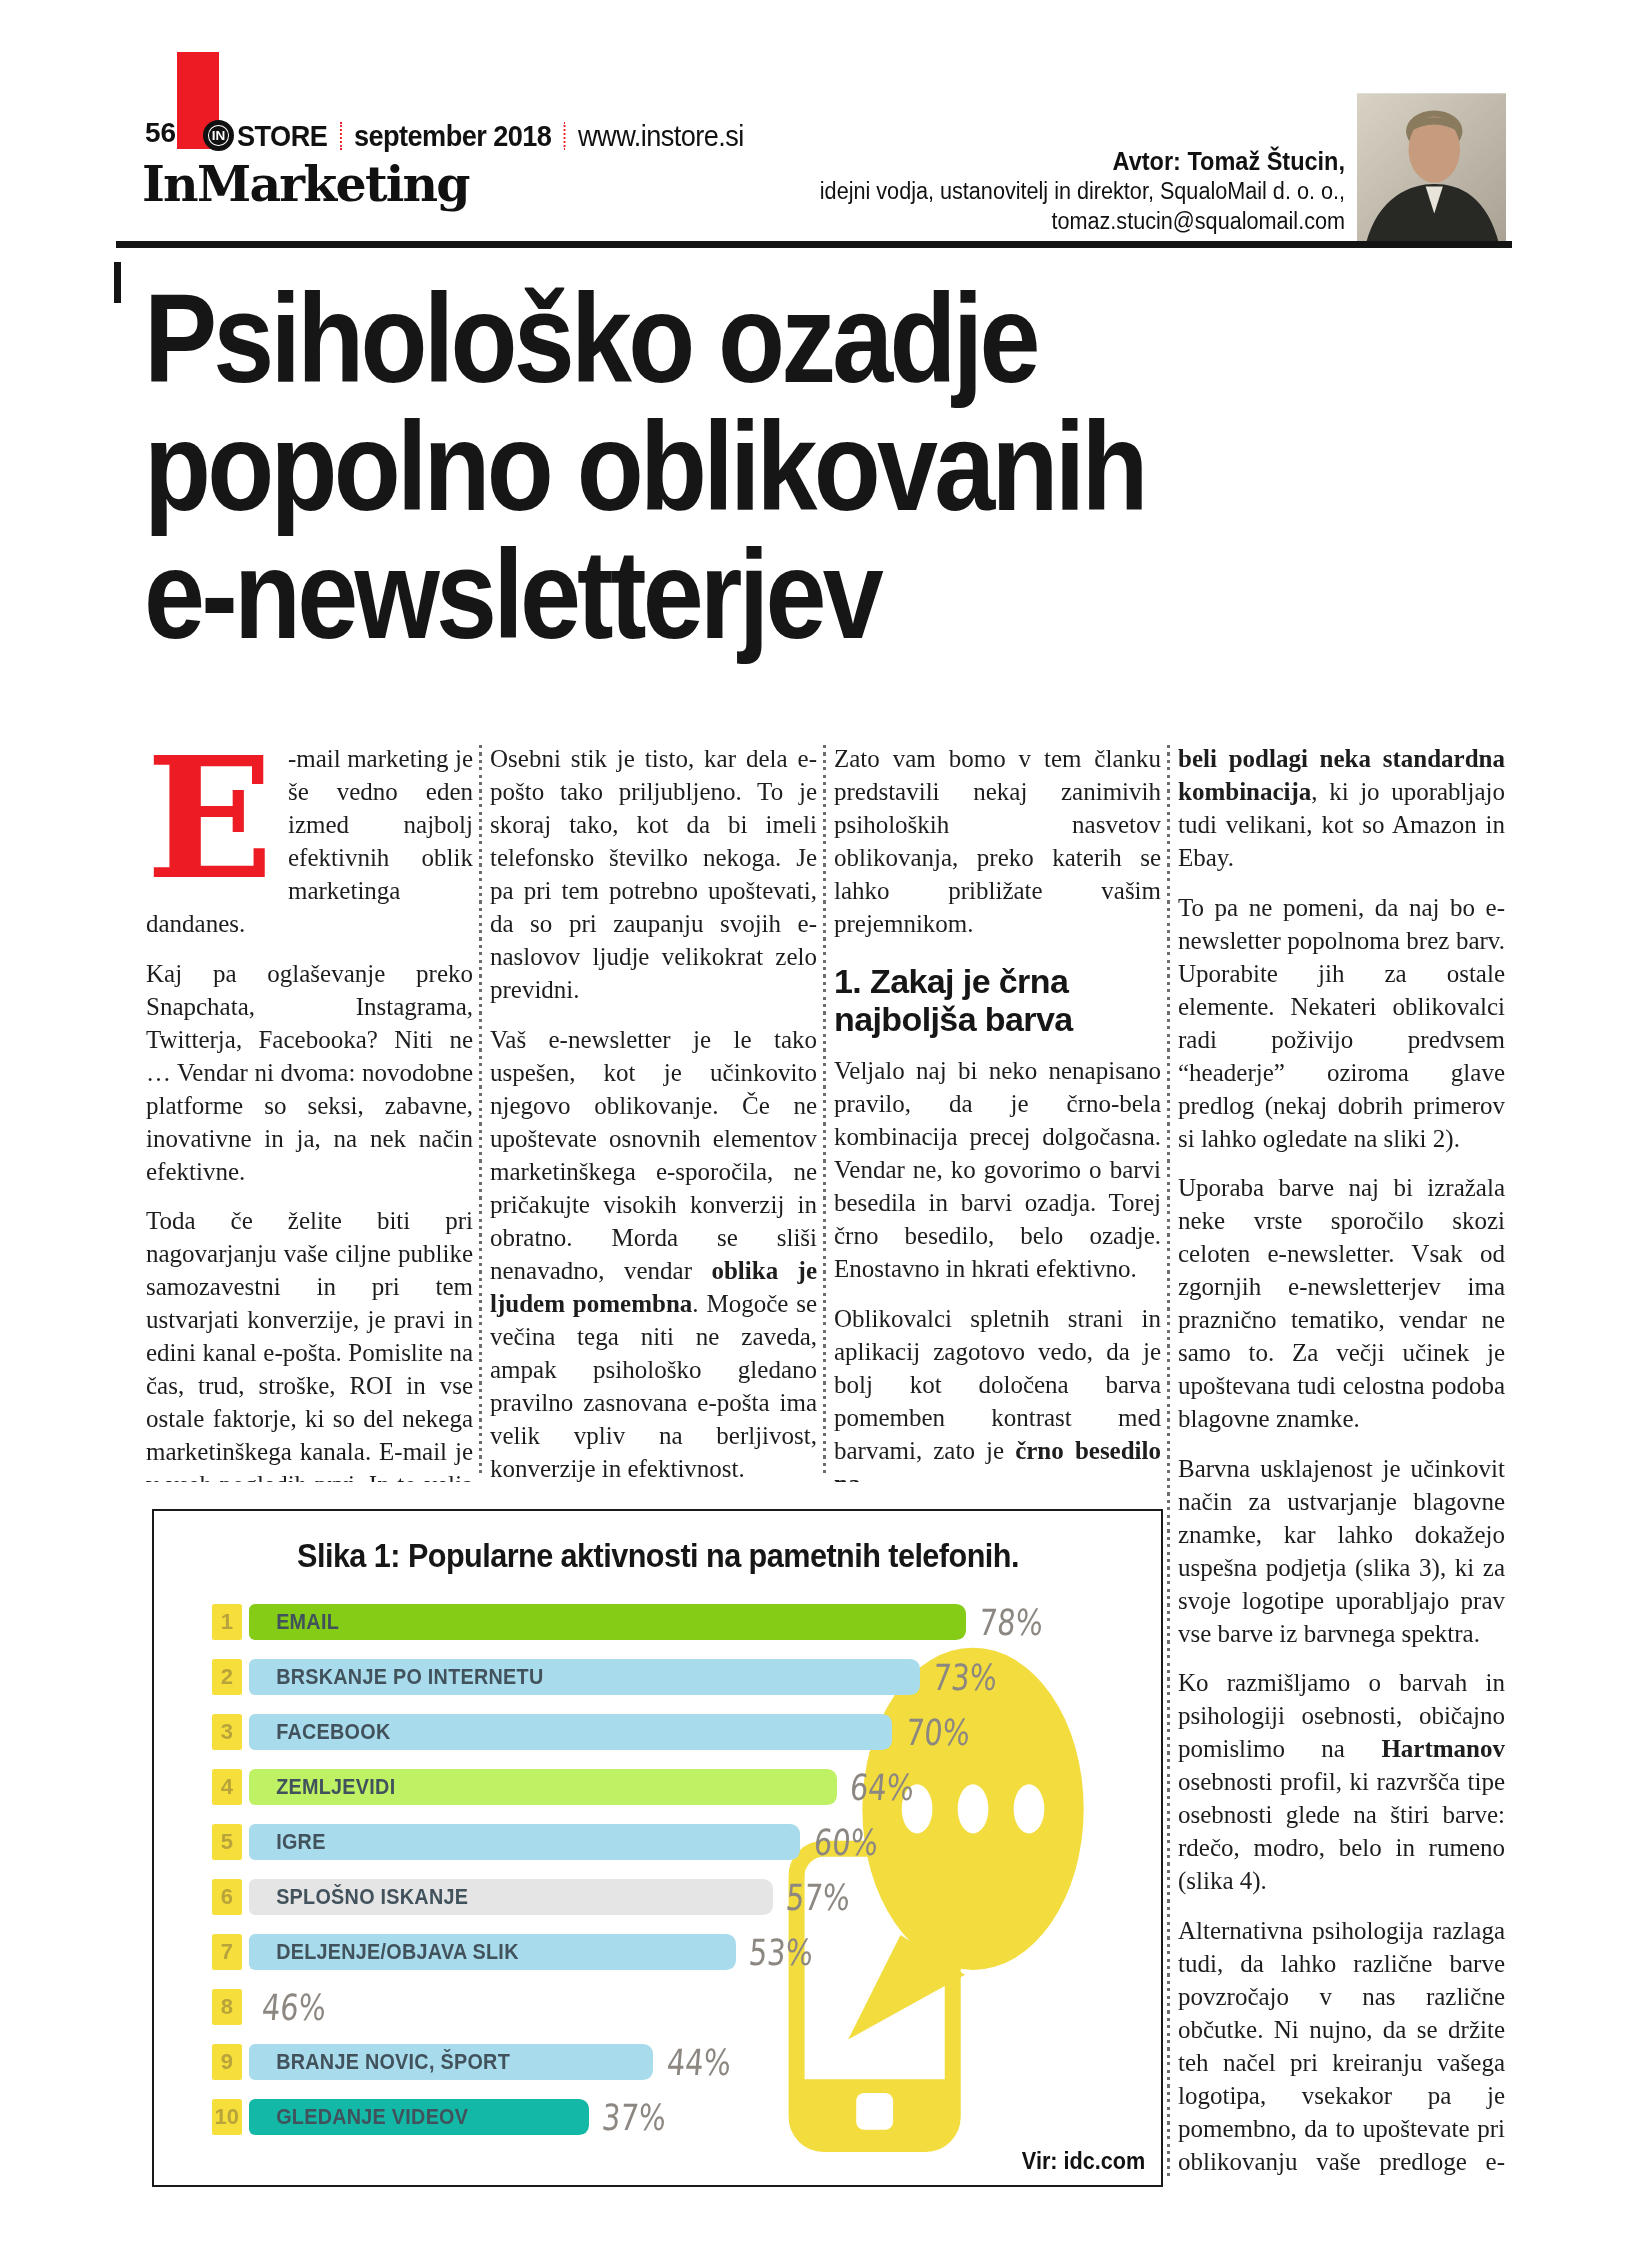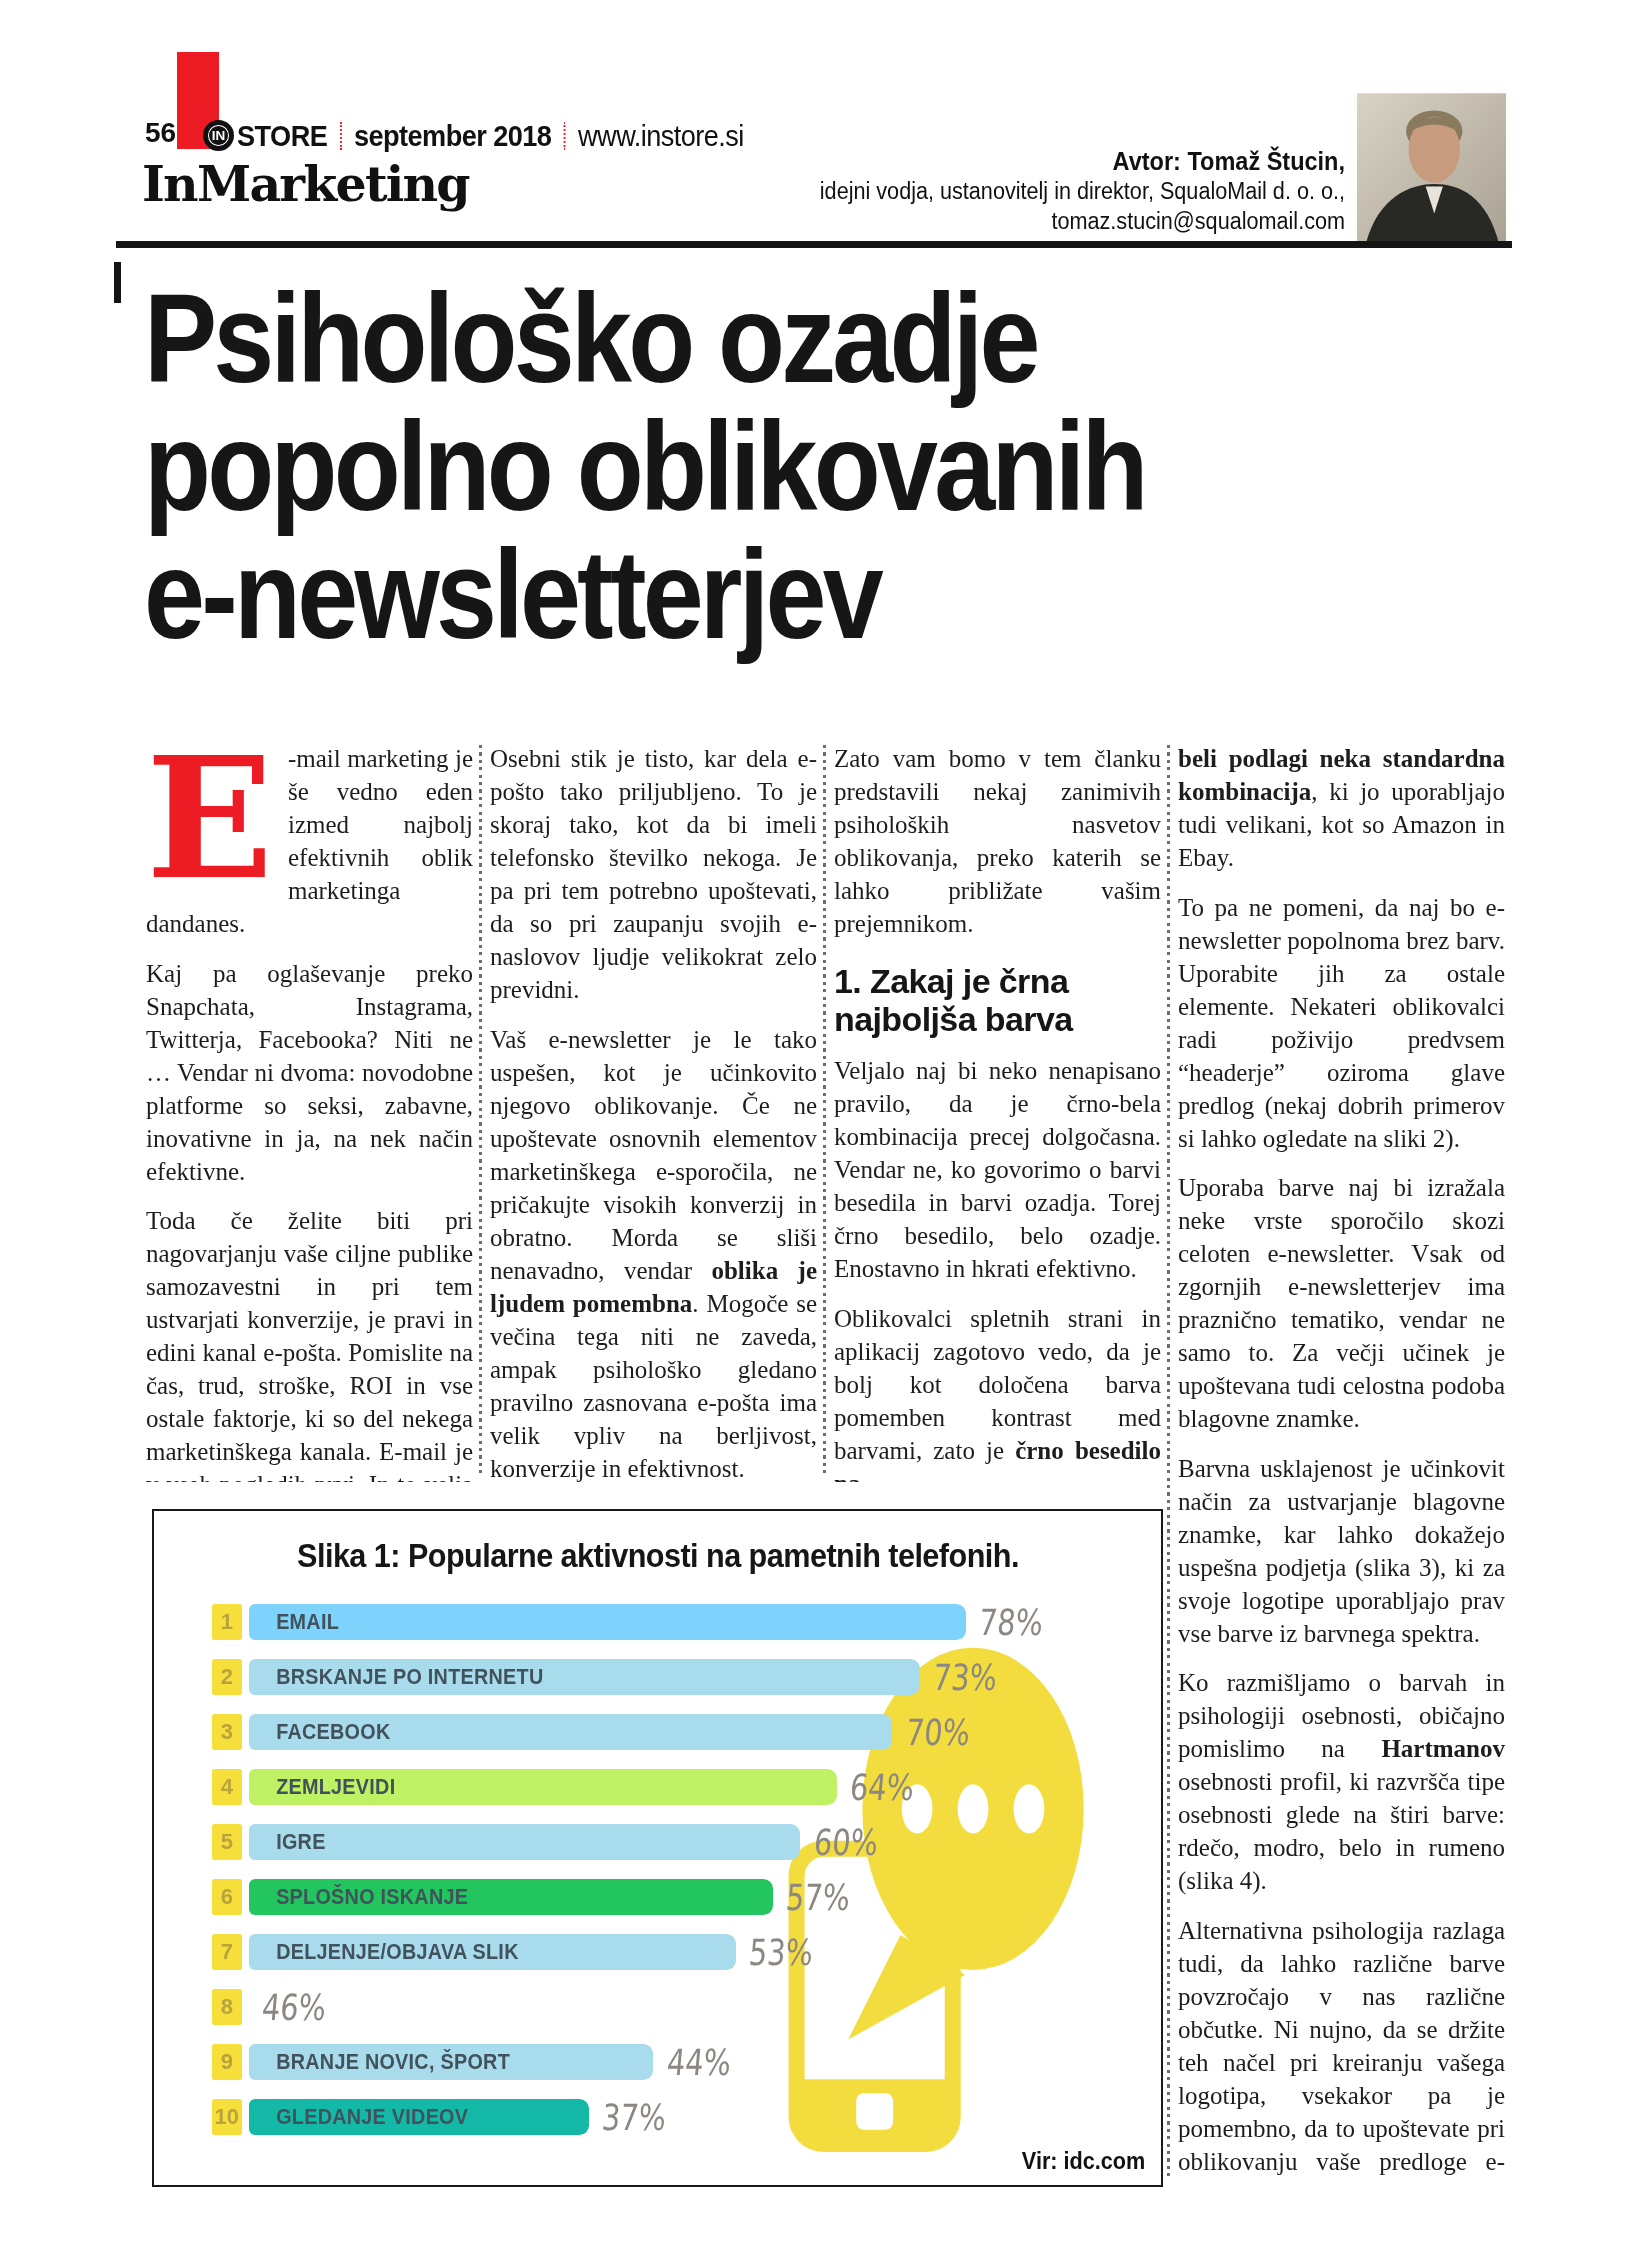--- a/index.html
+++ b/index.html
@@ -156,21 +156,21 @@
     <polygon points="235,495 150,665 340,560" fill="#f2dc3e"></polygon>
     <ellipse cx="262" cy="290" rx="25" ry="40" fill="#ffffff"></ellipse>
     <ellipse cx="353" cy="290" rx="25" ry="40" fill="#ffffff"></ellipse>
     <ellipse cx="444" cy="290" rx="25" ry="40" fill="#ffffff"></ellipse>
   </svg>
 
   <div class="chart-rows">
     <div class="chart-row">
       <div class="badge">1</div>
       <div class="bar-track">
-        <div class="bar" style="width: 81.9%; background: #7dd3fc;">
+        <div class="bar" style="width: 81.9%; background: #84cc16;">
             <span class="bar-label">EMAIL</span>
           </div>
         <span class="pct">78%</span>
       </div>
     </div>
     <div class="chart-row">
       <div class="badge">2</div>
       <div class="bar-track">
         <div class="bar" style="width: 76.65%; background: rgb(168, 219, 235);">
             <span class="bar-label">BRSKANJE PO INTERNETU</span>
@@ -201,21 +201,21 @@
       <div class="bar-track">
         <div class="bar" style="width: 63%; background: rgb(168, 219, 235);">
             <span class="bar-label">IGRE</span>
           </div>
         <span class="pct">60%</span>
       </div>
     </div>
     <div class="chart-row">
       <div class="badge">6</div>
       <div class="bar-track">
-        <div class="bar" style="width: 59.85%; background: #22c55e;">
+        <div class="bar" style="width: 59.85%; background: #e5e5e5;">
             <span class="bar-label">SPLOŠNO ISKANJE</span>
           </div>
         <span class="pct">57%</span>
       </div>
     </div>
     <div class="chart-row">
       <div class="badge">7</div>
       <div class="bar-track">
         <div class="bar" style="width: 55.65%; background: rgb(168, 219, 235);">
             <span class="bar-label">DELJENJE/OBJAVA SLIK</span>

